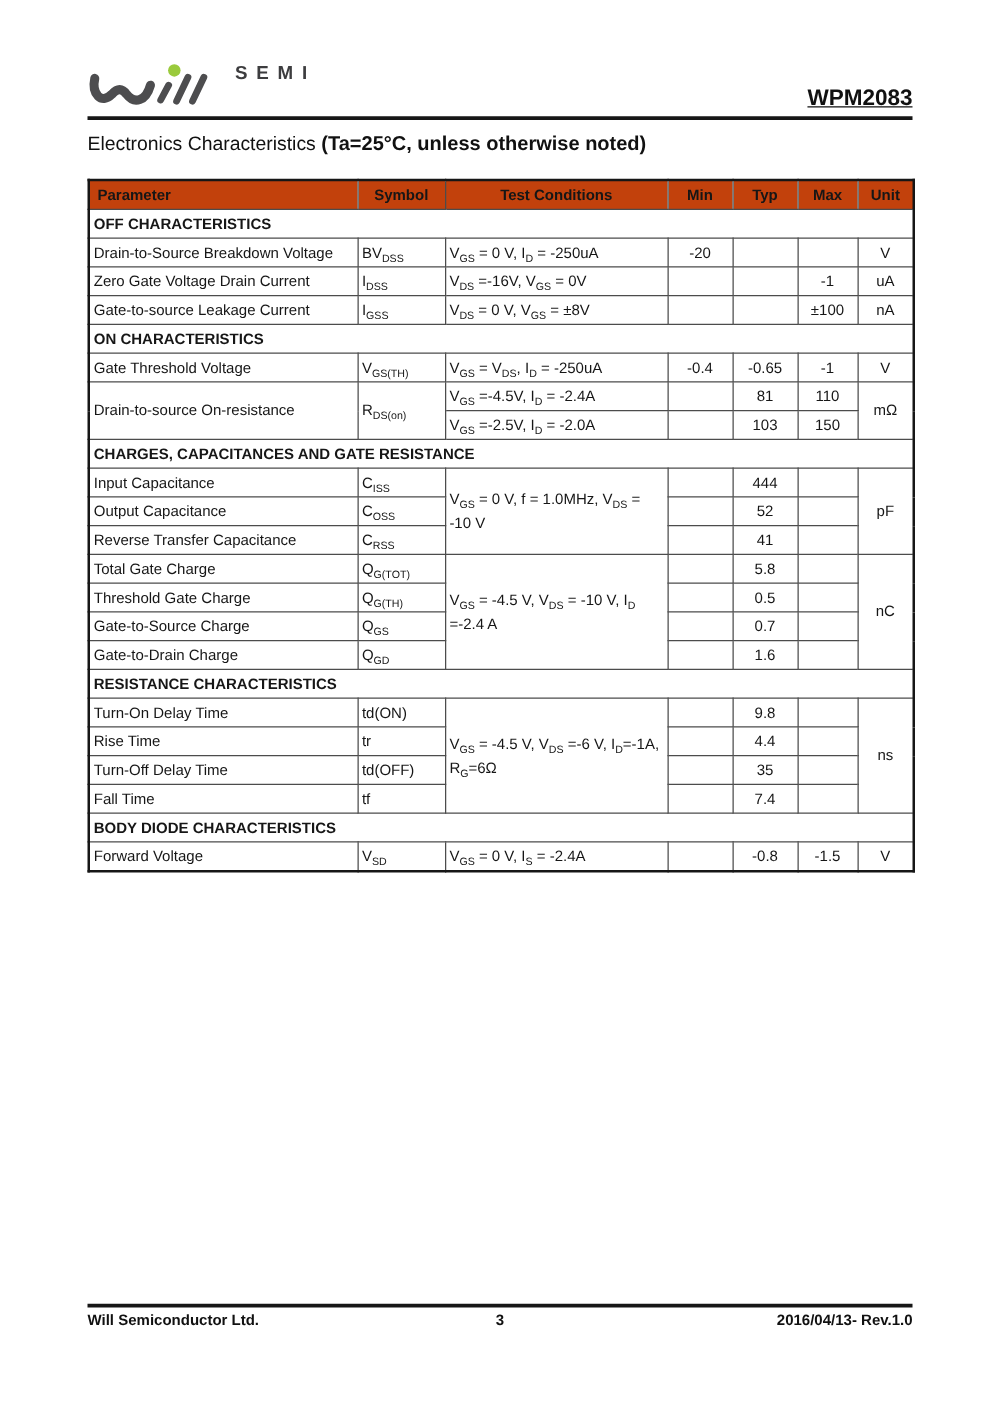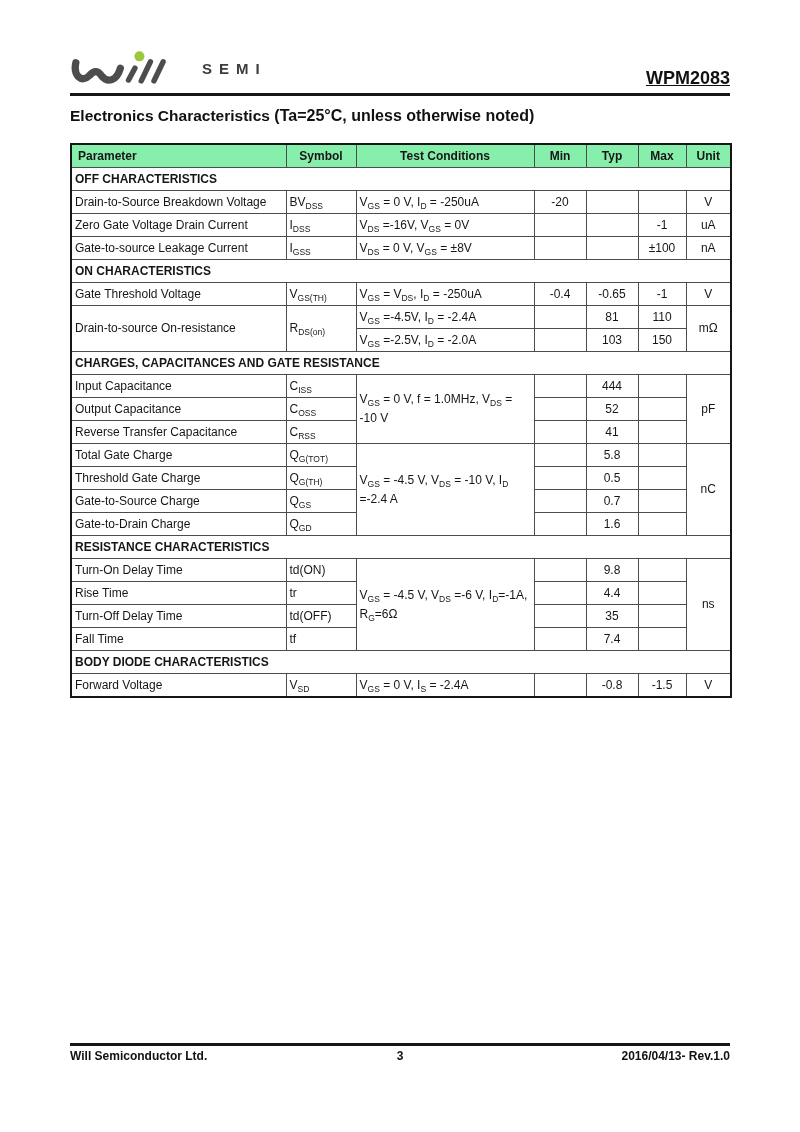--- a/index.html
+++ b/index.html
@@ -9,44 +9,44 @@
     font-family:"Liberation Sans", sans-serif;
     -webkit-font-smoothing:antialiased;
   }
   .content{position:absolute;left:70px;top:46px;width:660px;}
 
   
   .doc-header{
     display:flex;justify-content:space-between;align-items:flex-end;
     border-bottom:3px solid #161616;padding-bottom:3px;height:44px;
   }
-  .logo-wrap{display:flex;align-items:center;gap:24px;}
+  .logo-wrap{display:flex;align-items:flex-start;gap:10px;}
   .brand-text{
     font-size:15px;font-weight:bold;letter-spacing:7px;color:#3d3d3f;
     padding-bottom:3px;
   }
   .part-number{font-size:18px;font-weight:bold;color:#111;padding-bottom:1px;text-decoration:underline;}
 
   
   .section-title{margin-top:10px;line-height:20px;}
-  .title-main{font-size:15.5px;font-weight:bold;color:#111;}
+  .title-main{font-size:15.5px;font-weight:normal;color:#111;}
   .title-note{font-size:16px;font-weight:bold;color:#111;}
 
   
   table.spec{
     margin-top:17px;width:660px;border-collapse:collapse;table-layout:fixed;
     font-size:12px;color:#161616;
   }
   table.spec th, table.spec td{
     border:1px solid #4c4c4c;height:22px;padding:0 3px;
     vertical-align:middle;line-height:1.55;overflow:hidden;
   }
   table.spec{border:2px solid #161616;}
   table.spec thead th{
-    background:#86efac;font-weight:bold;text-align:center;
+    background:#c2410c;font-weight:bold;text-align:center;
   }
   table.spec thead th.al{text-align:left;padding-left:6px;}
   td.al{text-align:left;padding-left:6px;}
   td.cond{padding-left:8px;}
   td.ac{text-align:center;}
   tr.section-row td{
     font-weight:bold;text-align:left;padding-left:3px;background:#fff;
   }
   sub{font-size:8.5px;line-height:0;}
 

